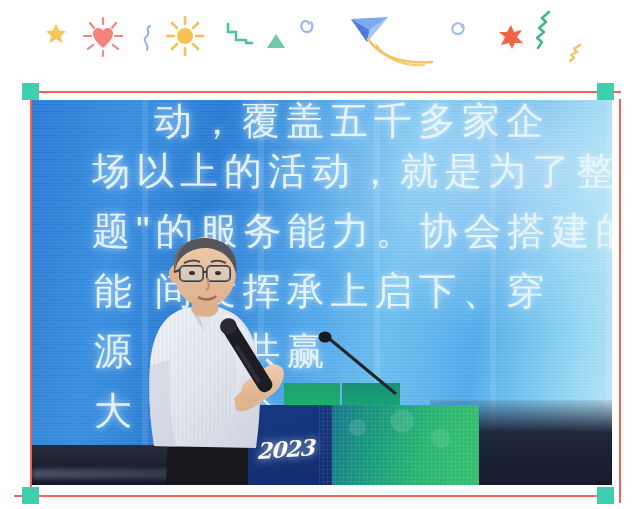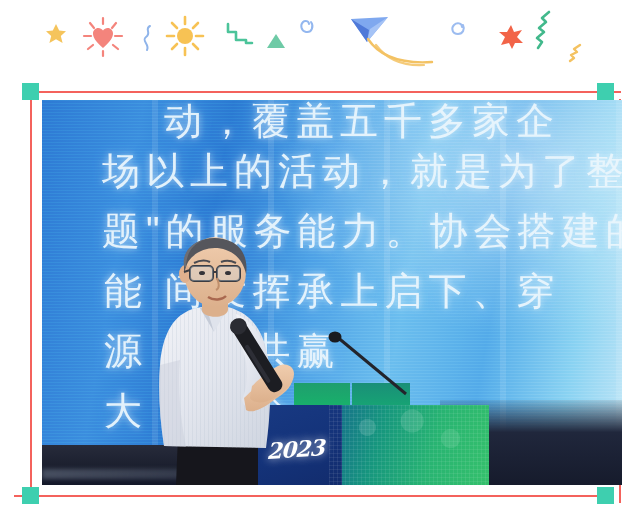--- a/index.html
+++ b/index.html
@@ -25,21 +25,21 @@
   .frame-right{left:619px;top:99px;width:2px;height:404px;}
 
   .corner{position:absolute;width:17px;height:17px;background:#3ecfaf;}
   .corner-tl{left:22px;top:83px;}
   .corner-tr{left:597px;top:83px;}
   .corner-bl{left:22px;top:487px;}
   .corner-br{left:597px;top:487px;}
 
   
   .photo{
-    position:absolute;left:42px;top:100px;width:580px;height:385px;
+    position:absolute;left:32px;top:100px;width:580px;height:385px;
     overflow:hidden;background:#1f7fe0;
   }
 
   
   .led{
     position:absolute;left:0;top:0;width:580px;height:345px;
     background:
       linear-gradient(100deg,#2f7fd6 0%,#3d92e0 16%,#2d7ed4 30%,#4fa3e6 46%,#6fc0ef 62%,#57aeea 76%,#8ed4f3 90%,#bfe6f7 100%);
   }
   

